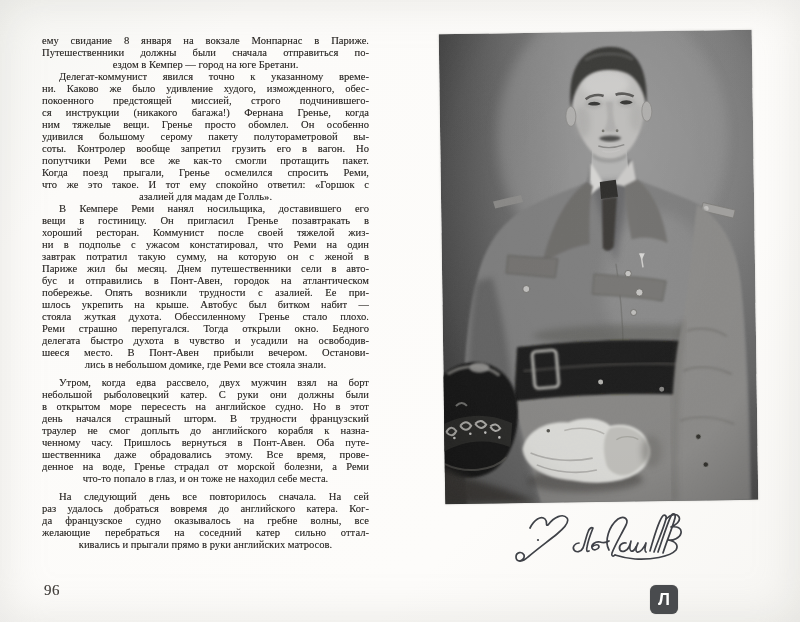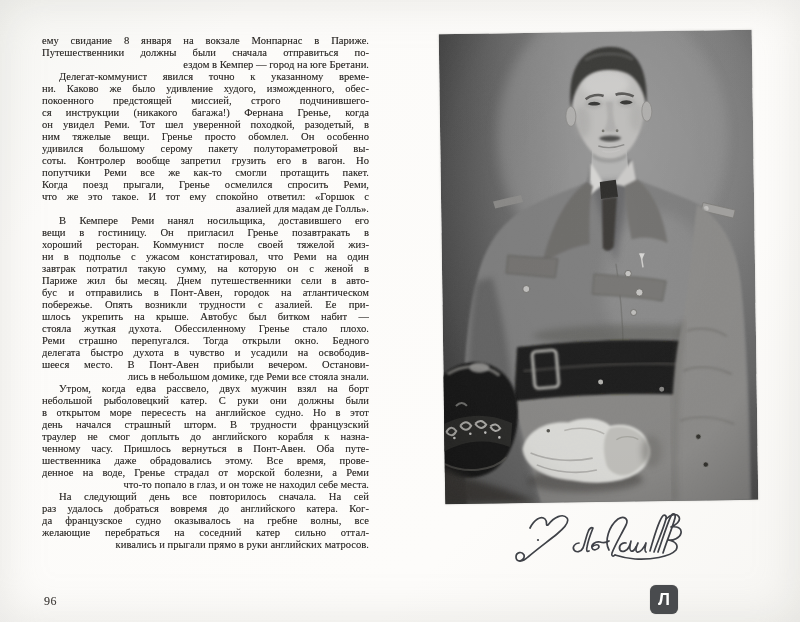--- a/index.html
+++ b/index.html
@@ -9,29 +9,29 @@
     box-shadow:inset 0 0 46px rgba(175,175,168,.28);
     font-family:"Liberation Serif", serif;
   }
   
   .page-text{
     position:absolute;left:42px;top:35px;width:327px;
     font-size:10.6px;line-height:12px;color:#2f2d2b;
     text-shadow:0 0 .5px rgba(62,56,50,.5);
   }
   .para{margin:0;}
-  .para.gap{margin-top:0;}
+  .para.gap{margin-top:6px;}
   .line{text-align:justify;height:12px;overflow:hidden;white-space:normal;}
   .line::after{content:"";display:inline-block;width:100%;height:0;}
-  .line.last{text-align:right;}
+  .line.last{text-align:center;}
   .line.last::after{content:none;}
   .line.indent{text-indent:17px;}
   .page-number{
-    position:absolute;left:44px;top:594px;
-    font-size:12px;color:#45423f;letter-spacing:.5px;
+    position:absolute;left:44px;top:582px;
+    font-size:15px;color:#45423f;letter-spacing:.5px;
     text-shadow:0 0 .5px rgba(62,56,50,.45);
   }
   
   .photo{
     position:absolute;left:442px;top:32px;width:313px;height:470px;
     transform:rotate(-0.8deg);overflow:hidden;
     box-shadow:0 0 2px rgba(120,120,115,.35);
   }
   .photo svg{display:block;}
   
@@ -55,21 +55,20 @@
       <div class="para">
         <div class="line">ему свидание 8 января на вокзале Монпарнас в Париже.</div>
         <div class="line">Путешественники должны были сначала отправиться по-</div>
         <div class="line last">ездом в Кемпер — город на юге Бретани.</div>
       </div>
       <div class="para">
         <div class="line indent">Делегат-коммунист явился точно к указанному време-</div>
         <div class="line">ни. Каково же было удивление худого, изможденного, обес-</div>
         <div class="line">покоенного предстоящей миссией, строго подчинившего-</div>
         <div class="line">ся инструкции (никакого багажа!) Фернана Гренье, когда</div>
-        <div class="line">он увидел Реми. Тот шел уверенной походкой, разодетый, в</div>
         <div class="line">ним тяжелые вещи. Гренье просто обомлел. Он особенно</div>
         <div class="line">удивился большому серому пакету полутораметровой вы-</div>
         <div class="line">соты. Контролер вообще запретил грузить его в вагон. Но</div>
         <div class="line">попутчики Реми все же как-то смогли протащить пакет.</div>
         <div class="line">Когда поезд прыгали, Гренье осмелился спросить Реми,</div>
         <div class="line">что же это такое. И тот ему спокойно ответил: «Горшок с</div>
         <div class="line last">азалией для мадам де Голль».</div>
       </div>
       <div class="para">
         <div class="line indent">В Кемпере Реми нанял носильщика, доставившего его</div>

